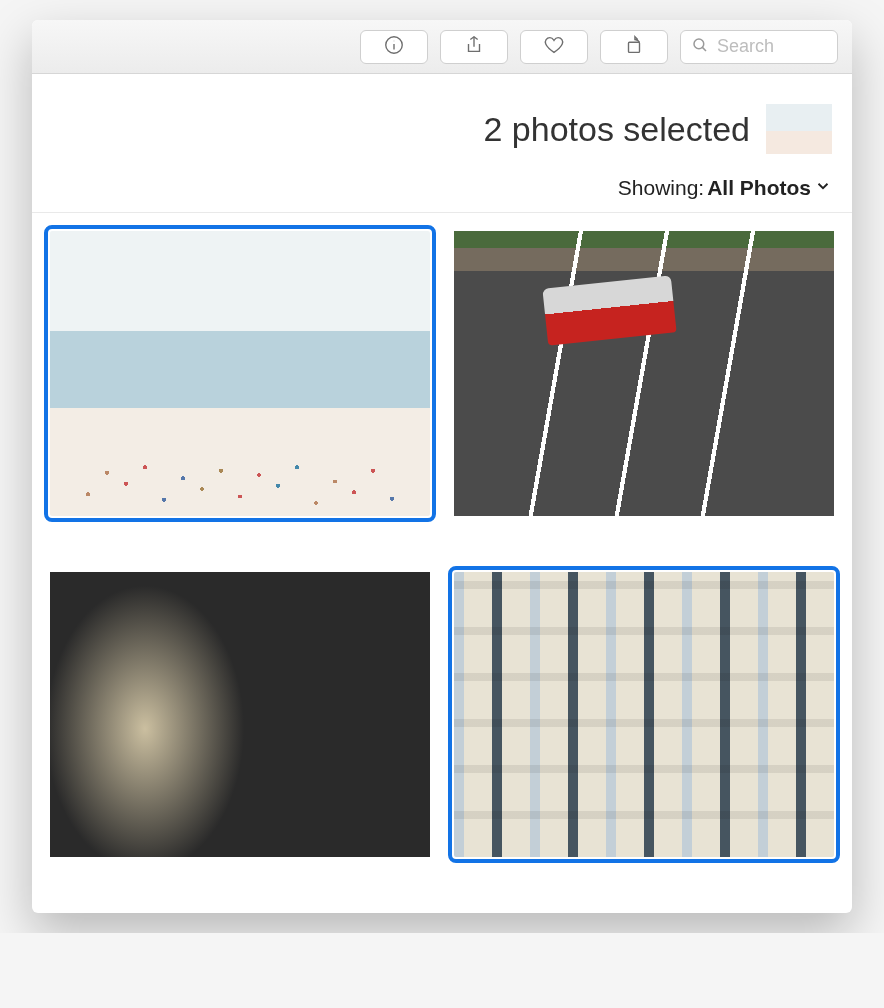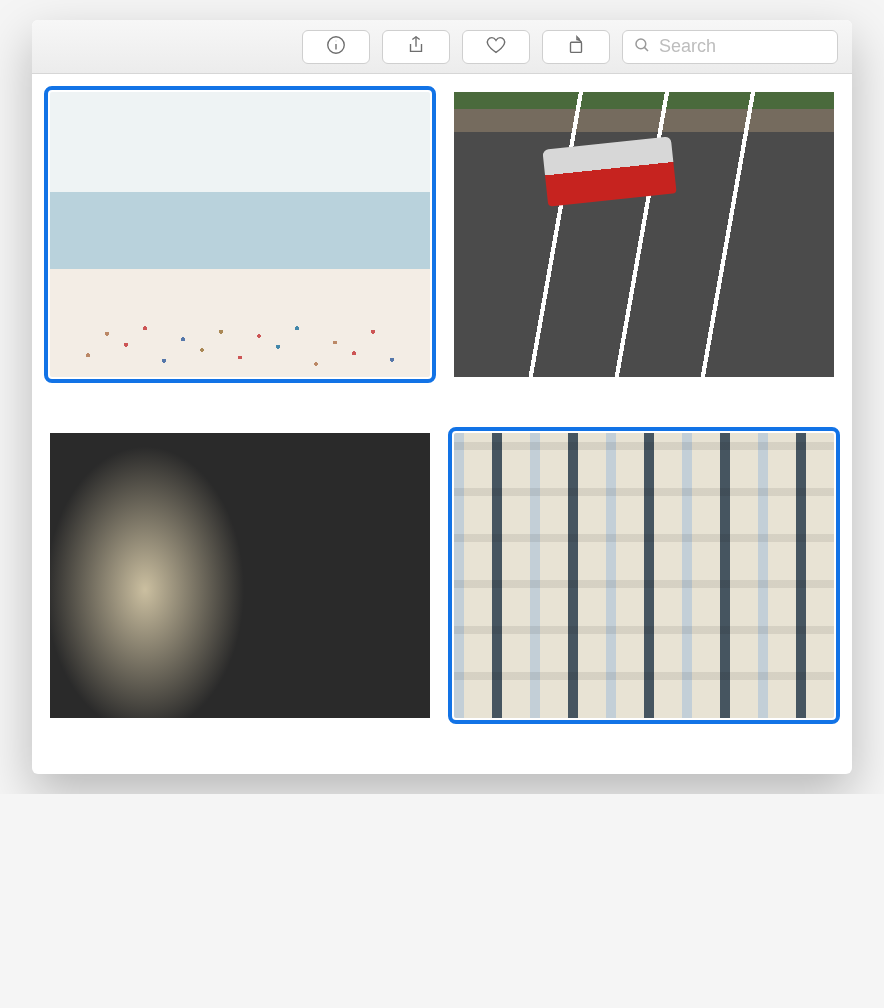--- a/index.html
+++ b/index.html
@@ -38,21 +38,21 @@
       background: #fff;
       border: 1px solid #cfcfcf;
       border-radius: 6px;
       display: flex;
       align-items: center;
       justify-content: center;
       cursor: pointer;
     }
     .tb-btn svg { width: 22px; height: 22px; stroke: #6e6e6e; fill: none; stroke-width: 1.5; }
     .searchbox {
-      width: 216px;
+      width: 158px;
       height: 34px;
       background: #fff;
       border: 1px solid #cfcfcf;
       border-radius: 6px;
       display: flex;
       align-items: center;
       padding: 0 10px;
       gap: 8px;
     }
     .searchbox svg { width: 18px; height: 18px; stroke: #9a9a9a; fill: none; stroke-width: 2; }
@@ -239,20 +239,35 @@
       <span>
         <svg viewBox="0 0 24 24">
             <circle cx="10.5" cy="10.5" r="6.5"></circle>
             <line x1="20" y1="20" x2="15.2" y2="15.2"></line>
           </svg>
       </span>
       <input type="text" placeholder="Search" style="">
     </div>
   </div>
 
+  <div class="header">
+    <div class="header-top">
+      <div class="selection-title">2 photos selected</div>
+      <div class="thumb-preview"></div>
+    </div>
+    <div class="filter-row">
+      <span class="filter-label">Showing: </span>
+      <span class="filter-value">All Photos</span>
+      <span class="chevron-down-icon">
+        <svg viewBox="0 0 24 24">
+            <polyline points="6 9 12 15 18 9"></polyline>
+          </svg>
+      </span>
+    </div>
+  </div>
 
   <div class="grid">
     <div class="photo photo-beach selected"></div>
     <div class="photo photo-taxi"></div>
     <div class="photo photo-chrome"></div>
     <div class="photo photo-building selected"></div>
   </div>
 
 </div>
 

